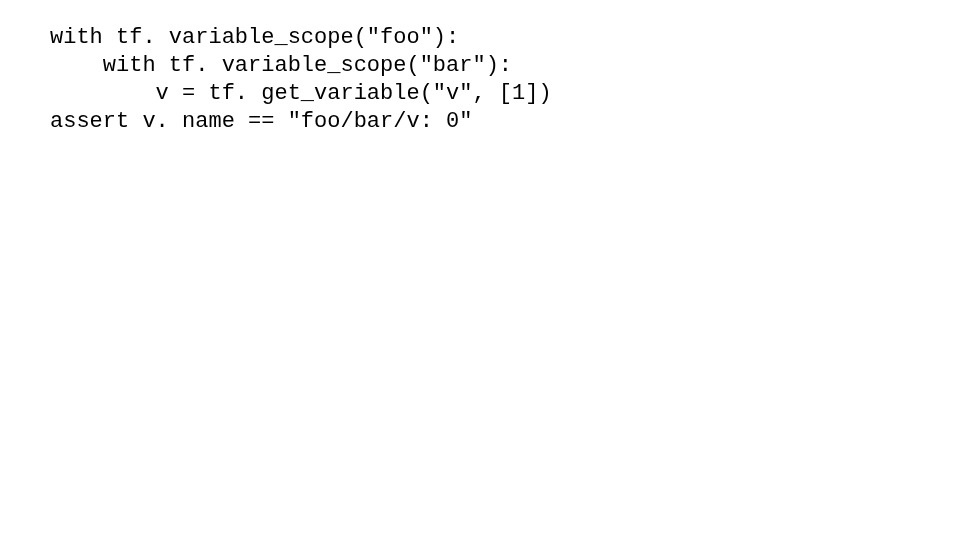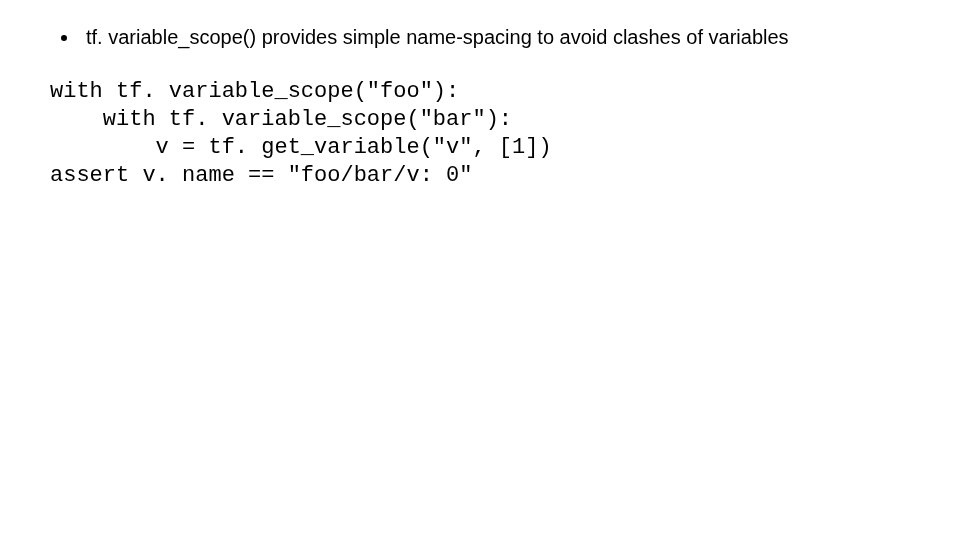--- a/index.html
+++ b/index.html
@@ -43,23 +43,20 @@
     line-height: 1.28;
     margin: 0 0 36px 0;
   }
 </style>
 </head>
 <body>
 
 <div class="slide">
 
 
-  <ul class="bullets">
-    <li>tf. variable_scope() provides simple name-spacing to avoid clashes of variables</li>
-  </ul>
 
   <div class="code">with tf. variable_scope("foo"):
     with tf. variable_scope("bar"):
         v = tf. get_variable("v", [1])
 assert v. name == "foo/bar/v: 0"</div>
 
 
 </div>
 
 </body></html>

